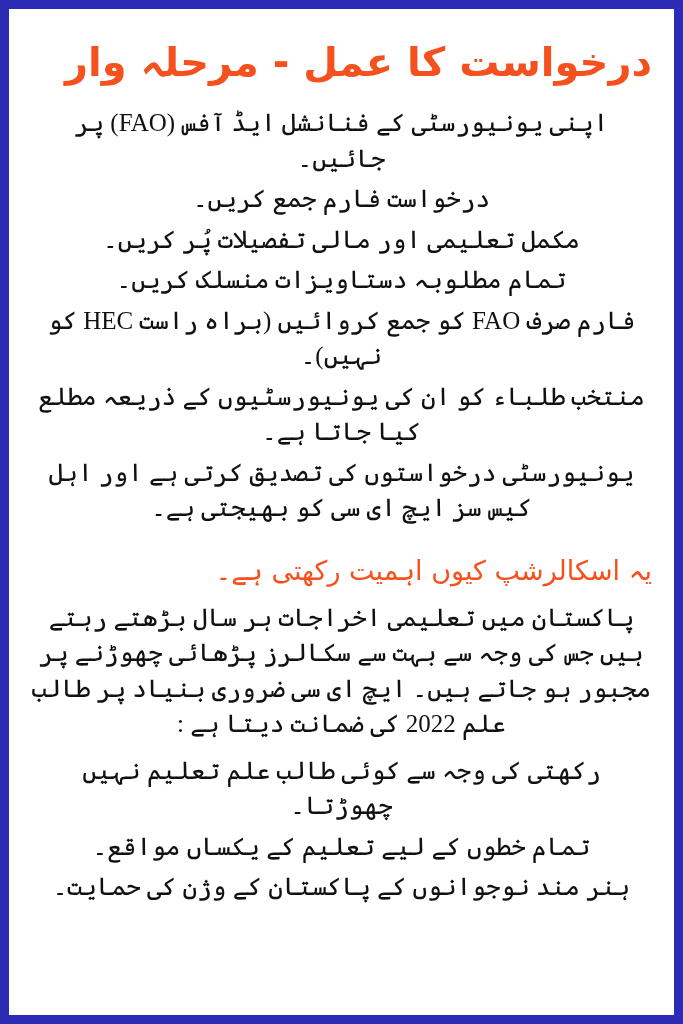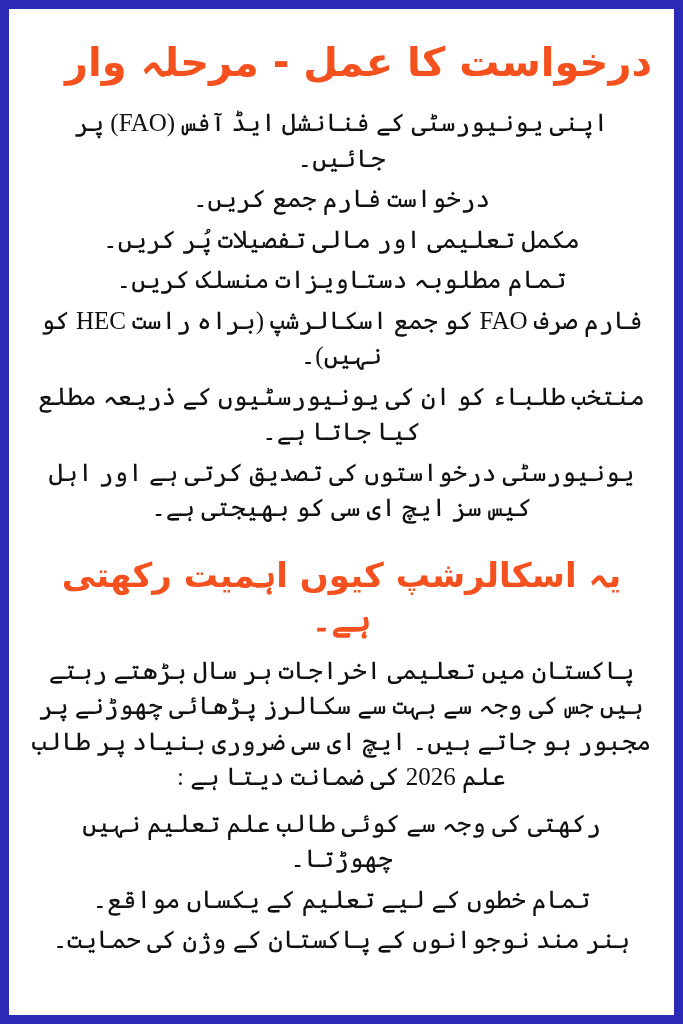--- a/index.html
+++ b/index.html
@@ -37,22 +37,22 @@
     font-size: 40px;
     font-weight: bold;
     line-height: 1.25;
     text-align: center;
     direction: rtl;
     margin: 10px 0 18px 0;
     white-space: nowrap;
   }
   .heading-sub {
     color: #f4511e;
-    font-size: 34px;
-    font-weight: bold;
+    font-size: 27px;
+    font-weight: normal;
     line-height: 1.3;
     text-align: center;
     direction: rtl;
     margin: 16px 0 12px 0;
   }
   .body-line {
     color: #111111;
     font-size: 25px;
     line-height: 1.42;
     text-align: center;
@@ -75,31 +75,31 @@
 <div class="page">
   <div class="inner">
 
     <div class="heading-main">درخواست کا عمل - مرحلہ وار</div>
 
     <div class="block">
       <div class="body-line">اپنی یونیورسٹی کے فنانشل ایڈ آفس (FAO) پر جائیں۔</div>
       <div class="body-line">درخواست فارم جمع کریں۔</div>
       <div class="body-line">مکمل تعلیمی اور مالی تفصیلات پُر کریں۔</div>
       <div class="body-line">تمام مطلوبہ دستاویزات منسلک کریں۔</div>
-      <div class="body-line">فارم صرف FAO کو جمع اسکالرشپ (براہ راست HEC کو نہیں)۔</div>
+      <div class="body-line">فارم صرف FAO کو جمع کروائیں (براہ راست HEC کو نہیں)۔</div>
       <div class="body-line">منتخب طلباء کو ان کی یونیورسٹیوں کے ذریعہ مطلع کیا جاتا ہے۔</div>
       <div class="body-line wrap">یونیورسٹی درخواستوں کی تصدیق کرتی ہے اور اہل کیس سز ایچ ای سی کو بھیجتی ہے۔</div>
     </div>
 
     <div class="spacer-sm"></div>
 
     <div class="heading-sub">یہ اسکالرشپ کیوں اہمیت رکھتی ہے۔</div>
 
     <div class="block">
-      <div class="body-line wrap">پاکستان میں تعلیمی اخراجات ہر سال بڑھتے رہتے ہیں جس کی وجہ سے بہت سے سکالرز پڑھائی چھوڑنے پر مجبور ہو جاتے ہیں۔ ایچ ای سی ضروری بنیاد پر طالب علم 2026 کی ضمانت دیتا ہے :</div>
+      <div class="body-line wrap">پاکستان میں تعلیمی اخراجات ہر سال بڑھتے رہتے ہیں جس کی وجہ سے بہت سے سکالرز پڑھائی چھوڑنے پر مجبور ہو جاتے ہیں۔ ایچ ای سی ضروری بنیاد پر طالب علم 2022 کی ضمانت دیتا ہے :</div>
       <div class="spacer-sm"></div>
       <div class="body-line">رکھتی کی وجہ سے کوئی طالب علم تعلیم نہیں چھوڑتا۔</div>
       <div class="body-line">تمام خطوں کے لیے تعلیم کے یکساں مواقع۔</div>
       <div class="body-line">ہنر مند نوجوانوں کے پاکستان کے وژن کی حمایت۔</div>
     </div>
 
   </div>
 </div>
 
 </body></html>

